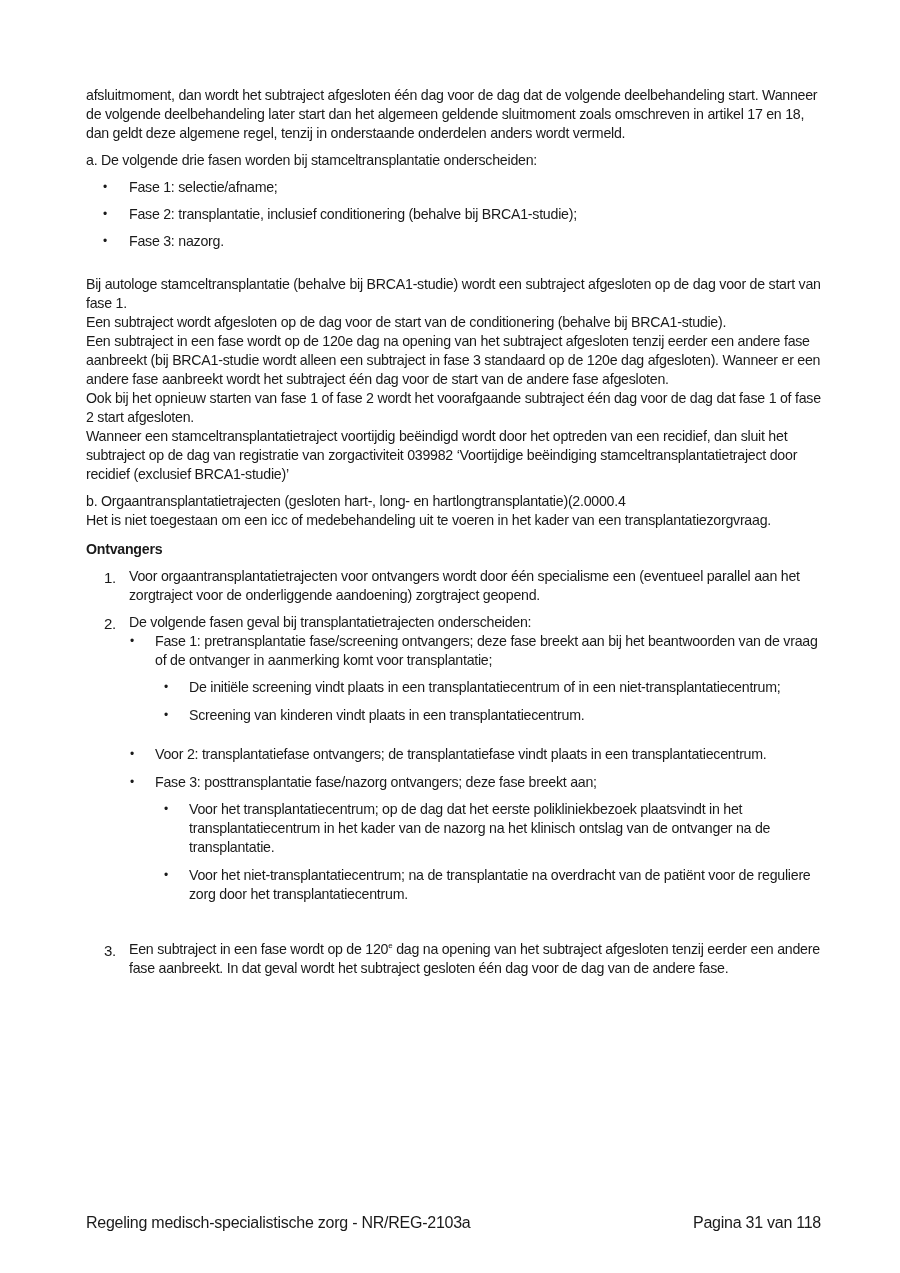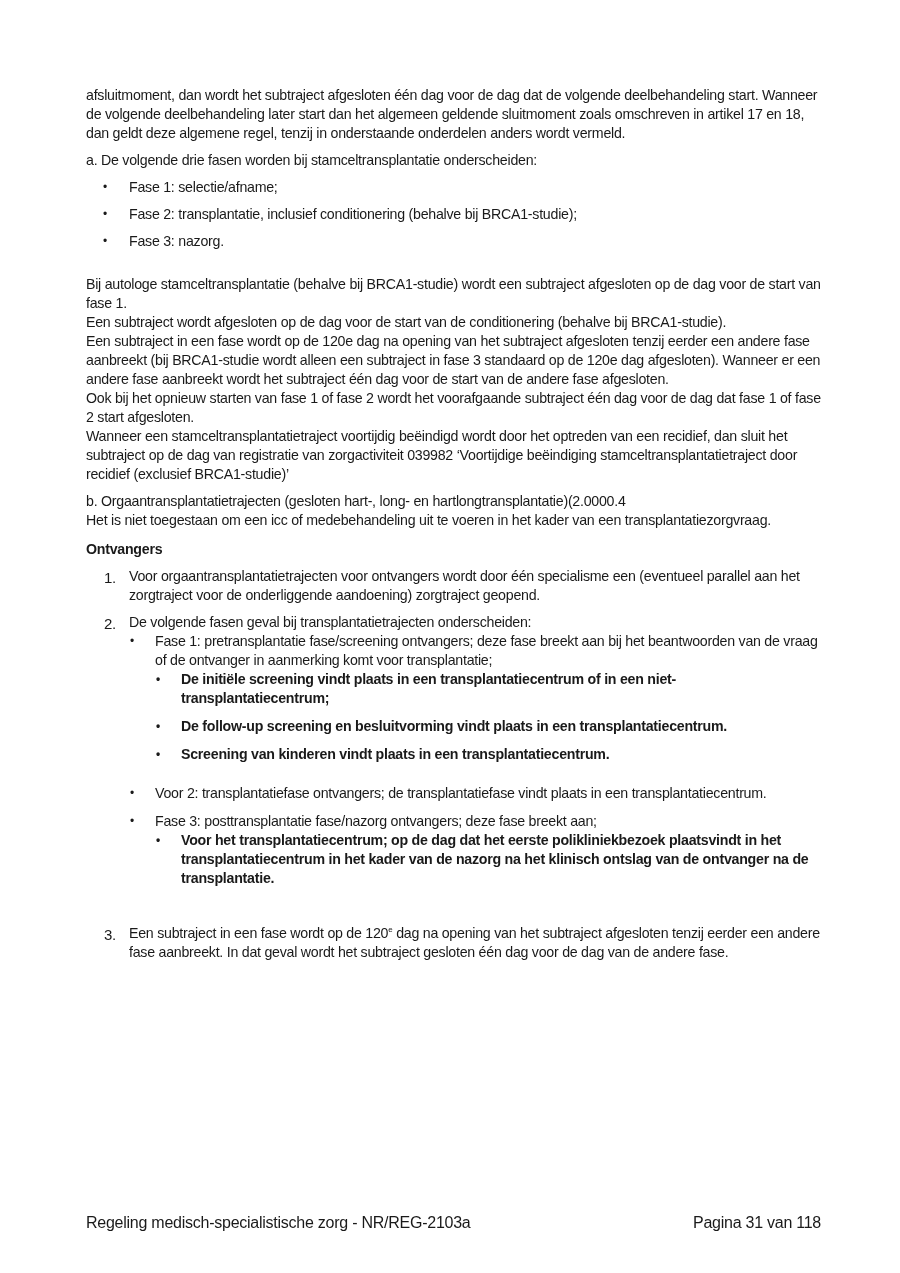--- a/index.html
+++ b/index.html
@@ -16,21 +16,21 @@
   .bullets li::before { content: "•"; position: absolute; left: 17px; top: 0; font-size: 12px; }
   .block { margin-top: 24px; margin-bottom: 8px; }
   .block p { margin: 0; }
   .heading { font-weight: bold; margin: 10px 0 8px 0; }
   .olist { margin: 0; padding: 0; list-style: none; }
   .olist > li { position: relative; padding-left: 43px; margin-bottom: 8px; }
   .olist > li > .num { position: absolute; left: 18px; top: 1px; font-size: 15px; }
   .sub1 { list-style: none; margin: 0; padding: 0; }
   .sub1 > li { position: relative; padding-left: 26px; margin-top: 0; margin-bottom: 9px; }
   .sub1 > li::before { content: "•"; position: absolute; left: 1px; top: 0; font-size: 12px; }
-  .sub2 { list-style: none; margin: 0; padding: 0; font-weight: bold; }
+  .sub2 { list-style: none; margin: 8px; padding: 0; }
   .sub2 > li { position: relative; padding-left: 26px; margin-bottom: 9px; }
   .sub2 > li::before { content: "•"; position: absolute; left: 1px; top: 0; font-size: 12px; }
   .sub2.last { margin-bottom: 20px; }
   .olist > li.item3 { margin-top: 36px; }
   sup { font-size: 8px; line-height: 0; vertical-align: super; }
   .footer { position: absolute; left: 86px; top: 1213px; width: 735px; font-size: 16px; display: flex; justify-content: space-between; }
 </style>
 </head>
 <body>
 
@@ -64,31 +64,31 @@
       <span>Voor orgaantransplantatietrajecten voor ontvangers wordt door één specialisme een (eventueel parallel aan het zorgtraject voor de onderliggende aandoening) zorgtraject geopend.</span>
     </li>
     <li>
       <span class="num">2.</span>
       <span>De volgende fasen geval bij transplantatietrajecten onderscheiden:</span>
       <ul class="sub1">
         <li>
           <span>Fase 1: pretransplantatie fase/screening ontvangers; deze fase breekt aan bij het beantwoorden van de vraag of de ontvanger in aanmerking komt voor transplantatie;</span>
           <ul class="sub2 last">
             <li>De initiële screening vindt plaats in een transplantatiecentrum of in een niet-transplantatiecentrum;</li>
-            <li>De follow-up screening en besluitvorming vindt plaats in een transplantatiecentrum.</li>
             <li>Screening van kinderen vindt plaats in een transplantatiecentrum.</li>
           </ul>
         </li>
         <li>
           <span>Voor 2: transplantatiefase ontvangers; de transplantatiefase vindt plaats in een transplantatiecentrum.</span>
         </li>
         <li>
           <span>Fase 3: posttransplantatie fase/nazorg ontvangers; deze fase breekt aan;</span>
           <ul class="sub2">
             <li>Voor het transplantatiecentrum; op de dag dat het eerste polikliniekbezoek plaatsvindt in het transplantatiecentrum in het kader van de nazorg na het klinisch ontslag van de ontvanger na de transplantatie.</li>
+            <li>Voor het niet-transplantatiecentrum; na de transplantatie na overdracht van de patiënt voor de reguliere zorg door het transplantatiecentrum.</li>
           </ul>
         </li>
       </ul>
     </li>
     <li class="item3">
       <span class="num">3.</span>
       <span>Een subtraject in een fase wordt op de 120</span><sup>e</sup><span> dag na opening van het subtraject afgesloten tenzij eerder een andere fase aanbreekt. In dat geval wordt het subtraject gesloten één dag voor de dag van de andere fase.</span>
     </li>
   </ol>
 </div>

